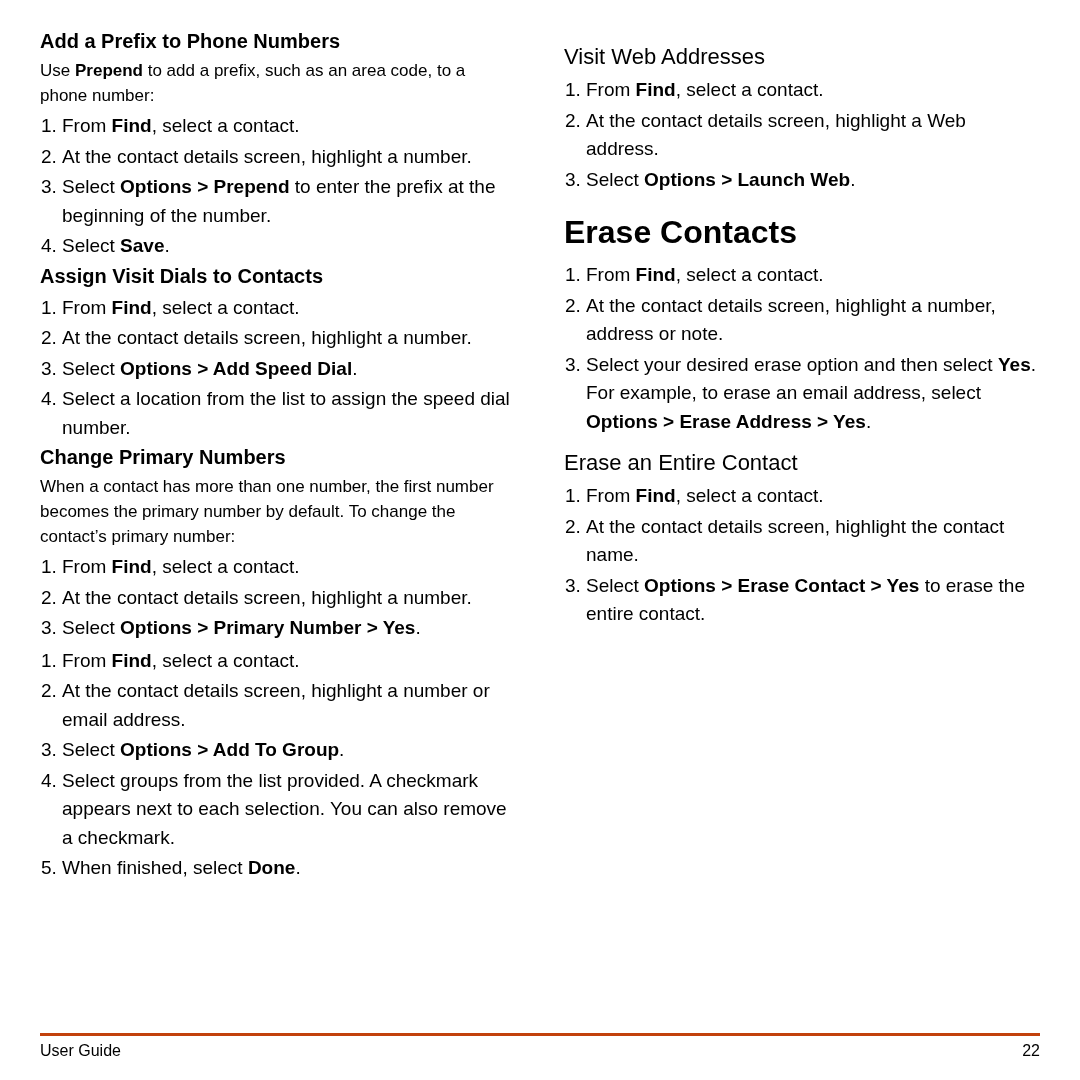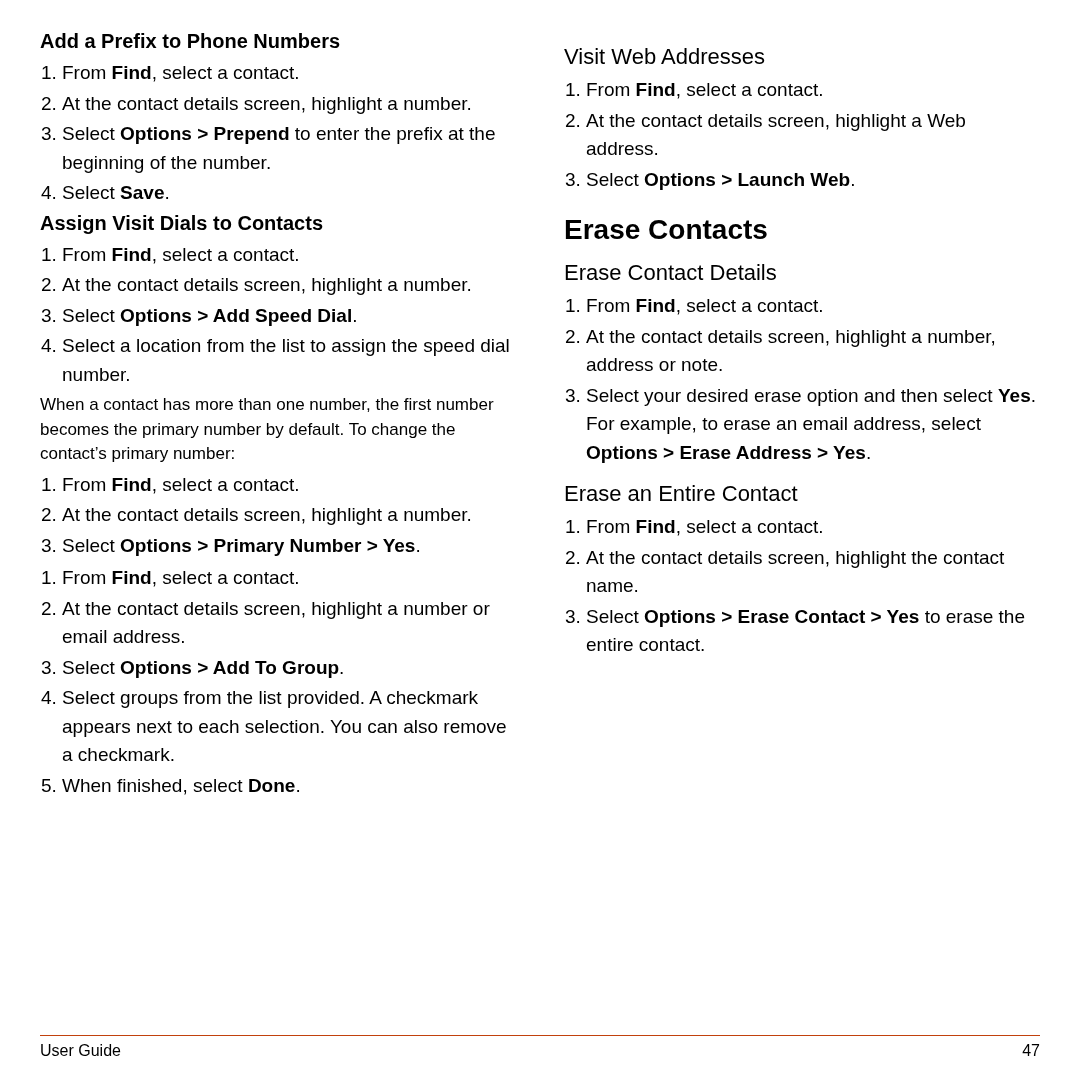--- a/index.html
+++ b/index.html
@@ -54,21 +54,21 @@
     }
 
     .section-subheading {
       font-size: 22px;
       font-weight: normal;
       margin-bottom: 6px;
       margin-top: 14px;
     }
 
     .big-heading {
-      font-size: 28px;
+      font-size: 32px;
       font-weight: bold;
       margin-top: 20px;
       margin-bottom: 10px;
     }
 
     p {
       font-size: 17px;
       line-height: 1.45;
       margin-bottom: 4px;
     }
@@ -78,21 +78,21 @@
       margin-bottom: 4px;
     }
 
     ol li {
       font-size: 19px;
       line-height: 1.5;
       margin-bottom: 2px;
     }
 
     .footer {
-      border-top: 1px solid #c2410c;
+      border-top: 3px solid #c2410c;
       display: flex;
       justify-content: space-between;
       padding-top: 6px;
       margin-top: 10px;
     }
 
     .footer-text {
       font-size: 16px;
     }
 
@@ -103,39 +103,41 @@
 </head>
 <body>
 
 <div class="page-container">
   <div class="content-columns">
 
     <div class="left-column">
 
       <div class="section">
         <div class="section-heading">Add a Prefix to Phone Numbers</div>
+        <p>Use <b>Prepend</b> to add a prefix, such as an area code, to a phone number:</p>
         <ol>
           <li>From <b>Find</b>, select a contact.</li>
           <li>At the contact details screen, highlight a number.</li>
           <li>Select <b>Options &gt; Prepend</b> to enter the prefix at the beginning of the number.</li>
           <li>Select <b>Save</b>.</li>
         </ol>
       </div>
 
       <div class="section">
         <div class="section-heading">Assign Visit Dials to Contacts</div>
         <ol>
           <li>From <b>Find</b>, select a contact.</li>
           <li>At the contact details screen, highlight a number.</li>
           <li>Select <b>Options &gt; Add Speed Dial</b>.</li>
           <li>Select a location from the list to assign the speed dial number.</li>
         </ol>
       </div>
 
       <div class="section">
+        <div class="section-heading">Change Primary Numbers</div>
         <p>When a contact has more than one number, the first number becomes the primary number by default. To change the contact’s primary number:</p>
         <ol>
           <li>From <b>Find</b>, select a contact.</li>
           <li>At the contact details screen, highlight a number.</li>
           <li>Select <b>Options &gt; Primary Number &gt; Yes</b>.</li>
         </ol>
       </div>
 
       <div class="section">
         <ol>
@@ -156,21 +158,20 @@
         <ol>
           <li>From <b>Find</b>, select a contact.</li>
           <li>At the contact details screen, highlight a Web address.</li>
           <li>Select <b>Options &gt; Launch Web</b>.</li>
         </ol>
       </div>
 
       <div class="big-heading">Erase Contacts</div>
 
       <div class="section">
-        <div class="section-subheading">Erase Contact Details</div>
         <ol>
           <li>From <b>Find</b>, select a contact.</li>
           <li>At the contact details screen, highlight a number, address or note.</li>
           <li>Select your desired erase option and then select <b>Yes</b>. For example, to erase an email address, select <b>Options &gt; Erase Address &gt; Yes</b>.</li>
         </ol>
       </div>
 
       <div class="section">
         <div class="section-subheading">Erase an Entire Contact</div>
         <ol>
@@ -178,15 +179,15 @@
           <li>At the contact details screen, highlight the contact name.</li>
           <li>Select <b>Options &gt; Erase Contact &gt; Yes</b> to erase the entire contact.</li>
         </ol>
       </div>
 
     </div>
   </div>
 
   <div class="footer">
     <span class="footer-text">User Guide</span>
-    <span class="footer-text">47</span>
+    <span class="footer-text">22</span>
   </div>
 </div>
 
 </body></html>

